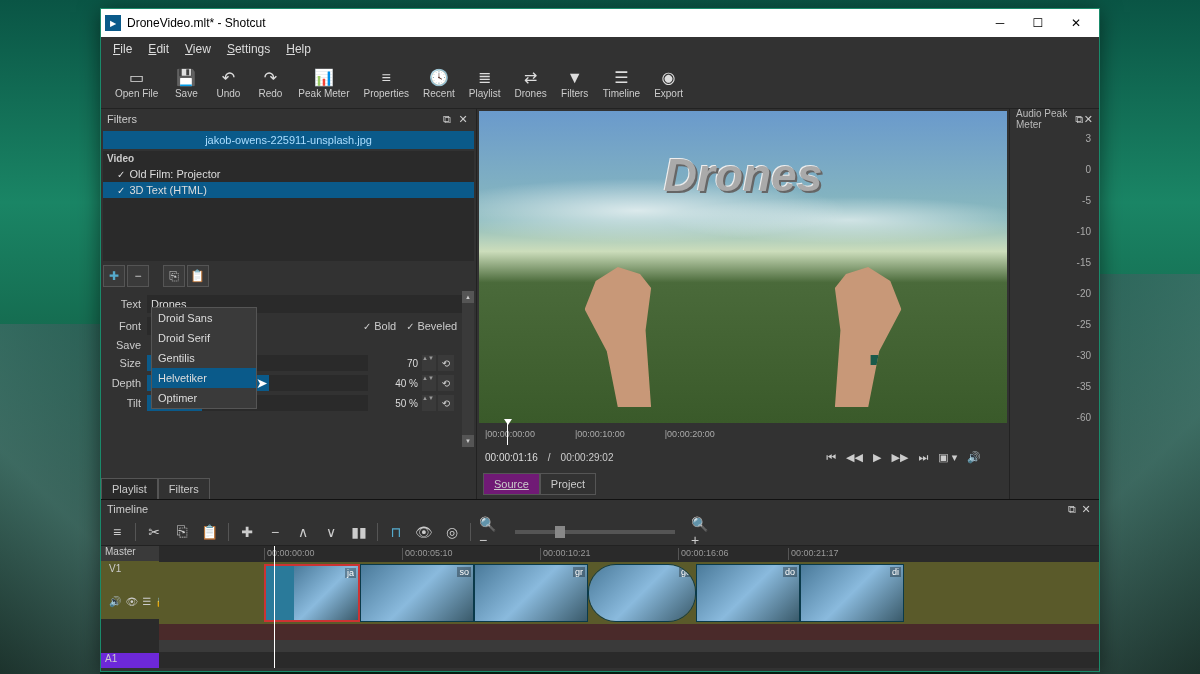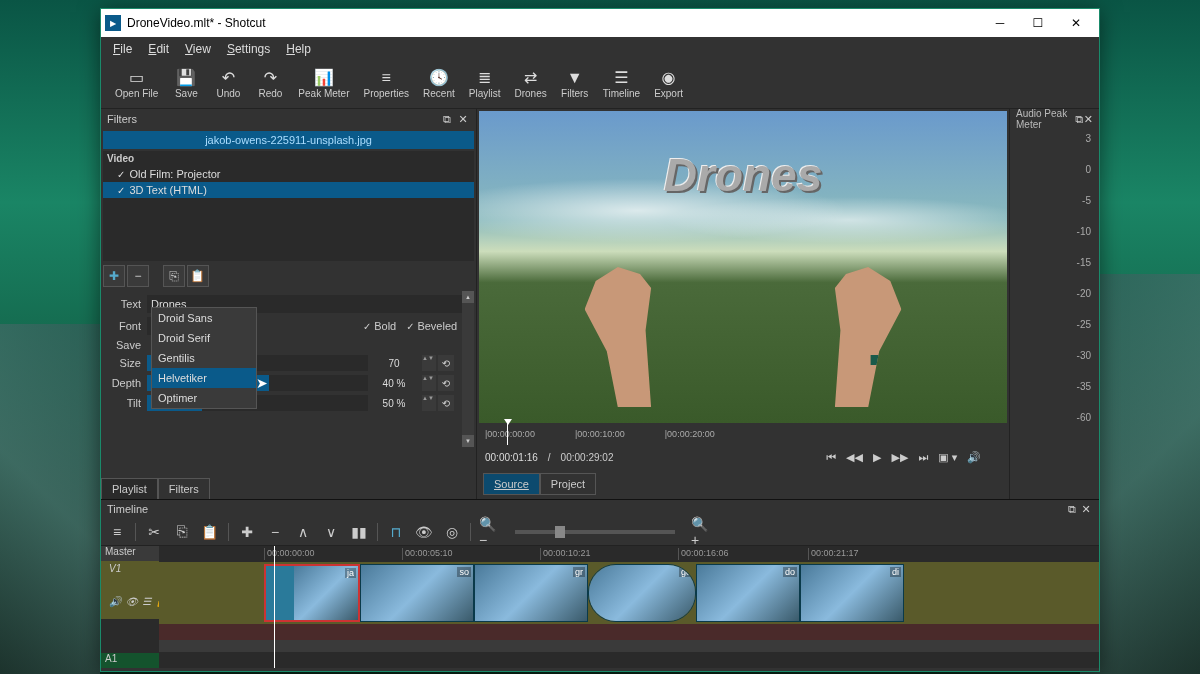--- a/index.html
+++ b/index.html
@@ -42,21 +42,21 @@
 .filter-btn-row { display: flex; gap: 2px; padding: 4px 2px; }
 .fbtn { width: 22px; height: 22px; background: #3a3a3a; border: 1px solid #555; display: flex; align-items: center; justify-content: center; cursor: pointer; color: #ccc; font-size: 12px; }
 
 .filter-props { padding: 4px 2px; font-size: 11px; color: #ccc; position: relative; }
 .prop-row { display: flex; align-items: center; margin-bottom: 4px; }
 .prop-label { width: 44px; text-align: right; padding-right: 6px; }
 .prop-input { flex: 1; background: #2a2a2a; border: none; padding: 2px 4px; color: #ddd; font-size: 11px; height: 18px; }
 .prop-slider-row { display: flex; align-items: center; gap: 2px; }
 .prop-slider { flex: 1; height: 16px; background: #2a2a2a; position: relative; }
 .prop-slider-fill { height: 100%; background: #0a5a8a; }
-.prop-value { width: 50px; text-align: center; padding-right: 2px; font-size: 10px; color: #ddd; }
+.prop-value { width: 50px; text-align: right; padding-right: 2px; font-size: 10px; color: #ddd; }
 .prop-spin { width: 14px; height: 16px; background: #3a3a3a; display: flex; flex-direction: column; font-size: 6px; color: #999; }
 .prop-reset { width: 16px; height: 16px; background: #3a3a3a; display: flex; align-items: center; justify-content: center; font-size: 10px; }
 .scrollbar-right { position: absolute; right: 2px; top: 0; width: 12px; height: 156px; background: #3a3a3a; }
 .scrollbar-btn { width: 12px; height: 12px; background: #555; display: flex; align-items: center; justify-content: center; font-size: 6px; }
 
 .font-dropdown { position: absolute; left: 50px; top: 16px; width: 106px; background: #3a3a3a; border: 1px solid #555; z-index: 10; font-size: 11px; }
 .dropdown-item { padding: 4px 6px; color: #ddd; cursor: pointer; }
 .dropdown-item.highlighted { background: #0a5a8a; }
 .mouse-cursor { position: absolute; left: 155px; top: 84px; z-index: 11; color: #fff; font-size: 14px; pointer-events: none; }
 
@@ -84,41 +84,41 @@
 .preview-playhead::before { content: ''; position: absolute; top: -4px; left: -3px; border: 4px solid transparent; border-top: 6px solid #fff; }
 
 .preview-controls { height: 24px; display: flex; align-items: center; padding: 0 8px; gap: 10px; font-size: 10px; color: #ccc; }
 .time-display { color: #ddd; }
 .play-btns { display: flex; gap: 10px; margin-left: auto; margin-right: 20px; }
 .play-btn { cursor: pointer; font-size: 11px; }
 
 .preview-tabs { display: flex; padding: 4px 6px; }
 .preview-tab { padding: 4px 10px; font-size: 11px; color: #ccc; border: 1px solid #555; cursor: pointer; }
 .preview-tab.active { background: #323232; }
-.preview-tab:not(.active) { background: #0c4a6e; text-decoration: underline; }
+.preview-tab:not(.active) { background: #701a75; text-decoration: underline; }
 
 .audio-meter-panel { width: 90px; background: #323232; border-left: 1px solid #222; }
 .meter-label { font-size: 10px; color: #bbb; padding-right: 6px; }
 .meter-scale { display: flex; flex-direction: column; align-items: flex-end; gap: 20px; padding: 4px 8px 0 0; font-size: 10px; color: #aaa; }
 
 .timeline-panel { height: 170px; background: #323232; border-top: 1px solid #111; }
 .timeline-header { height: 18px; display: flex; align-items: center; padding: 0 6px; font-size: 11px; color: #ccc; }
 .timeline-toolbar { height: 28px; background: #323232; display: flex; align-items: center; padding: 0 6px; gap: 8px; border-bottom: 1px solid #222; }
 .tl-btn { width: 20px; height: 20px; display: flex; align-items: center; justify-content: center; cursor: pointer; color: #ccc; font-size: 14px; }
 .tl-sep { width: 1px; height: 18px; background: #555; }
 .zoom-slider { width: 160px; height: 4px; background: #555; position: relative; margin: 0 8px; }
 .zoom-handle { position: absolute; left: 25%; top: -4px; width: 10px; height: 12px; background: #888; }
 
 .tracks-area { display: flex; height: 122px; }
 .track-headers { width: 58px; display: flex; flex-direction: column; background: #2a2a2a; }
 .track-hdr { height: 16px; padding: 0 4px; font-size: 10px; color: #ccc; background: #3a3a3a; }
-.track-hdr.v1 { height: 62px; background: #5a5a2a; font-style: italic; }
+.track-hdr.v1 { height: 62px; background: #5a5a2a; }
 .track-hdr-label { font-size: 10px; padding: 2px 4px; }
 .track-hdr-icons { display: flex; gap: 4px; padding: 20px 4px 4px; font-size: 10px; color: #ccc; }
-.track-hdr.a1 { height: 16px; background: #14532d; margin-top: 34px; }
+.track-hdr.a1 { height: 16px; background: #6d28d9; margin-top: 34px; }
 
 .tracks-content { flex: 1; position: relative; background: #2a2a2a; overflow: hidden; }
 .ruler { height: 16px; background: #2a2a2a; position: relative; font-size: 9px; color: #999; }
 .ruler-tick { position: absolute; top: 2px; border-left: 1px solid #555; height: 12px; padding-left: 2px; }
 .v1-track { height: 62px; background: #5a5a2a; position: relative; display: flex; }
 .clip { height: 58px; margin-top: 2px; background: #2a7a9a; border: 1px solid #0a3a4a; position: relative; overflow: hidden; }
 .clip-thumb { width: 100%; height: 100%; background: linear-gradient(135deg, #4a7a9a 0%, #8abadd 50%, #3a5a6a 100%); }
 .clip.selected { border: 2px solid #cc3333; }
 .clip-label { position: absolute; top: 2px; right: 2px; font-size: 9px; color: #fff; background: rgba(0,0,0,0.3); padding: 0 2px; }
 .timeline-playhead { position: absolute; left: 115px; top: 0; width: 1px; height: 100%; background: #fff; z-index: 5; }
@@ -402,21 +402,21 @@
         </div>
         <div class="track-hdr a1"><span>A1</span></div>
       </div>
       <div class="tracks-content">
         <div class="timeline-playhead"></div>
         <div class="ruler" id="tl-ruler">
             <div class="ruler-tick" style="left: 105px;">00:00:00:00</div>
             <div class="ruler-tick" style="left: 243px;">00:00:05:10</div>
             <div class="ruler-tick" style="left: 381px;">00:00:10:21</div>
             <div class="ruler-tick" style="left: 519px;">00:00:16:06</div>
-            <div class="ruler-tick" style="left: 649px;">00:00:21:17</div>
+            <div class="ruler-tick" style="left: 629px;">00:00:21:17</div>
           </div>
         <div class="v1-track" id="v1-clips" style="padding-left:105px">
             <div class="clip selected" style="width: 96px; padding-left: 28px;">
               <div class="clip-thumb"></div>
               <div class="clip-label">ja</div>
             </div>
             <div class="clip" style="width: 114px;">
               <div class="clip-thumb"></div>
               <div class="clip-label">so</div>
             </div>

